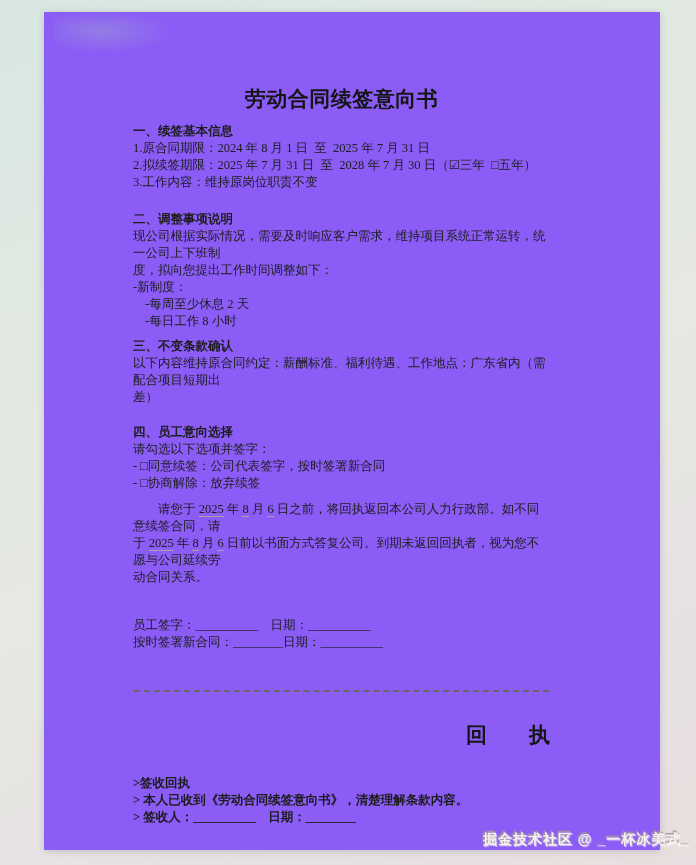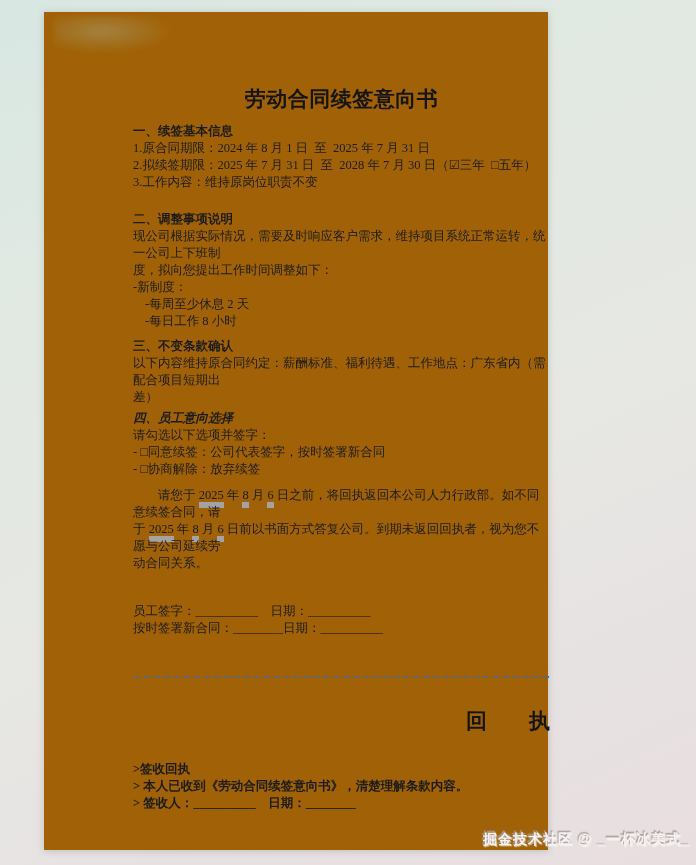--- a/index.html
+++ b/index.html
@@ -2,22 +2,22 @@
 <html><head>
 <meta charset="utf-8">
 <style>
   html,body{margin:0;padding:0;}
   body{
     width:696px;height:865px;position:relative;overflow:hidden;
     background:linear-gradient(155deg,#d8e7e2 0%,#e2e9e2 30%,#e7e8e3 55%,#e6e2e2 78%,#e9dedf 100%);
     font-family:"Liberation Serif","DejaVu Serif",serif;
   }
   .page{
-    position:absolute;left:44px;top:12px;width:504px;height:838px;
-    background:#a16207;box-shadow:0 1px 7px rgba(60,70,65,.22);
+    position:absolute;left:44px;top:12px;width:616px;height:838px;
+    background:#8b5cf6;box-shadow:0 1px 7px rgba(60,70,65,.22);
   }
   .smudge{
     position:absolute;left:10px;top:4px;width:120px;height:38px;
     background:radial-gradient(ellipse at 40% 40%,rgba(170,205,190,.30),rgba(170,205,190,0) 70%);
     filter:blur(2px);pointer-events:none;
   }
   .content{
     position:absolute;left:89px;top:0;width:417px;
     color:#1c1c1c;font-size:12.5px;line-height:17px;
   }
@@ -28,21 +28,21 @@
   }
   .doc-subtitle{
     font-family:"Liberation Sans","DejaVu Sans",sans-serif;
     font-size:21px;line-height:26px;font-weight:bold;text-align:right;
     color:#151515;
   }
   .doc-line{white-space:pre-wrap;}
   .bold{font-weight:bold;}
   .indent1{padding-left:12px;}
   .doc-divider{border-top:2px dashed #676767;height:0;width:415px;margin-left:1px;}
-  .useg{border-bottom:6px solid #a3a3a3;}
+  .useg{border-bottom:1px solid #a3a3a3;}
   .watermark{
     position:absolute;right:6px;bottom:16px;
     font-family:"Liberation Sans","DejaVu Sans",sans-serif;
     font-size:14px;font-weight:bold;letter-spacing:1px;
     color:#f7f2f0;
     text-shadow:-1px -2px 1px #a59c9b,1px 1px 1px rgba(255,255,255,.65);
   }
 </style>
 </head>
 <body>
@@ -57,21 +57,21 @@
       <div class="doc-line"><span>3.工作内容：维持原岗位职责不变</span></div>
       <div class="doc-line bold" style="margin-top: 20px;"><span>二、调整事项说明</span></div>
       <div class="doc-line"><span>现公司根据实际情况，需要及时响应客户需求，维持项目系统正常运转，统一公司上下班制</span></div>
       <div class="doc-line"><span>度，拟向您提出工作时间调整如下：</span></div>
       <div class="doc-line"><span>-新制度：</span></div>
       <div class="doc-line indent1"><span>-每周至少休息 2 天</span></div>
       <div class="doc-line indent1"><span>-每日工作 8 小时</span></div>
       <div class="doc-line bold" style="margin-top: 8px;"><span>三、不变条款确认</span></div>
       <div class="doc-line"><span>以下内容维持原合同约定：薪酬标准、福利待遇、工作地点：广东省内（需配合项目短期出</span></div>
       <div class="doc-line"><span>差）</span></div>
-      <div class="doc-line bold" style="margin-top: 4px; font-style: italic;"><span>四、员工意向选择</span></div>
+      <div class="doc-line bold" style="margin-top: 18px;"><span>四、员工意向选择</span></div>
       <div class="doc-line"><span>请勾选以下选项并签字：</span></div>
       <div class="doc-line"><span>- □同意续签：公司代表签字，按时签署新合同</span></div>
       <div class="doc-line"><span>- □协商解除：放弃续签</span></div>
       <div class="doc-line" style="margin-top: 9px;"><span>　　请您于 </span><span class="useg">2025</span><span> 年 </span><span class="useg">8</span><span> 月 </span><span class="useg">6</span><span> 日之前，将回执返回本公司人力行政部。如不同意续签合同，请</span></div>
       <div class="doc-line"><span>于 </span><span class="useg">2025</span><span> 年 </span><span class="useg">8</span><span> 月 </span><span class="useg">6</span><span> 日前以书面方式答复公司。到期未返回回执者，视为您不愿与公司延续劳</span></div>
       <div class="doc-line"><span>动合同关系。</span></div>
       <div class="doc-line" style="margin-top: 31px;"><span>员工签字：__________　日期：__________</span></div>
       <div class="doc-line"><span>按时签署新合同：________日期：__________</span></div>
       <div class="doc-divider" style="margin-top: 39px;"></div>
       <div class="doc-subtitle" style="margin-top: 30px;"><span>回　　执</span></div>

